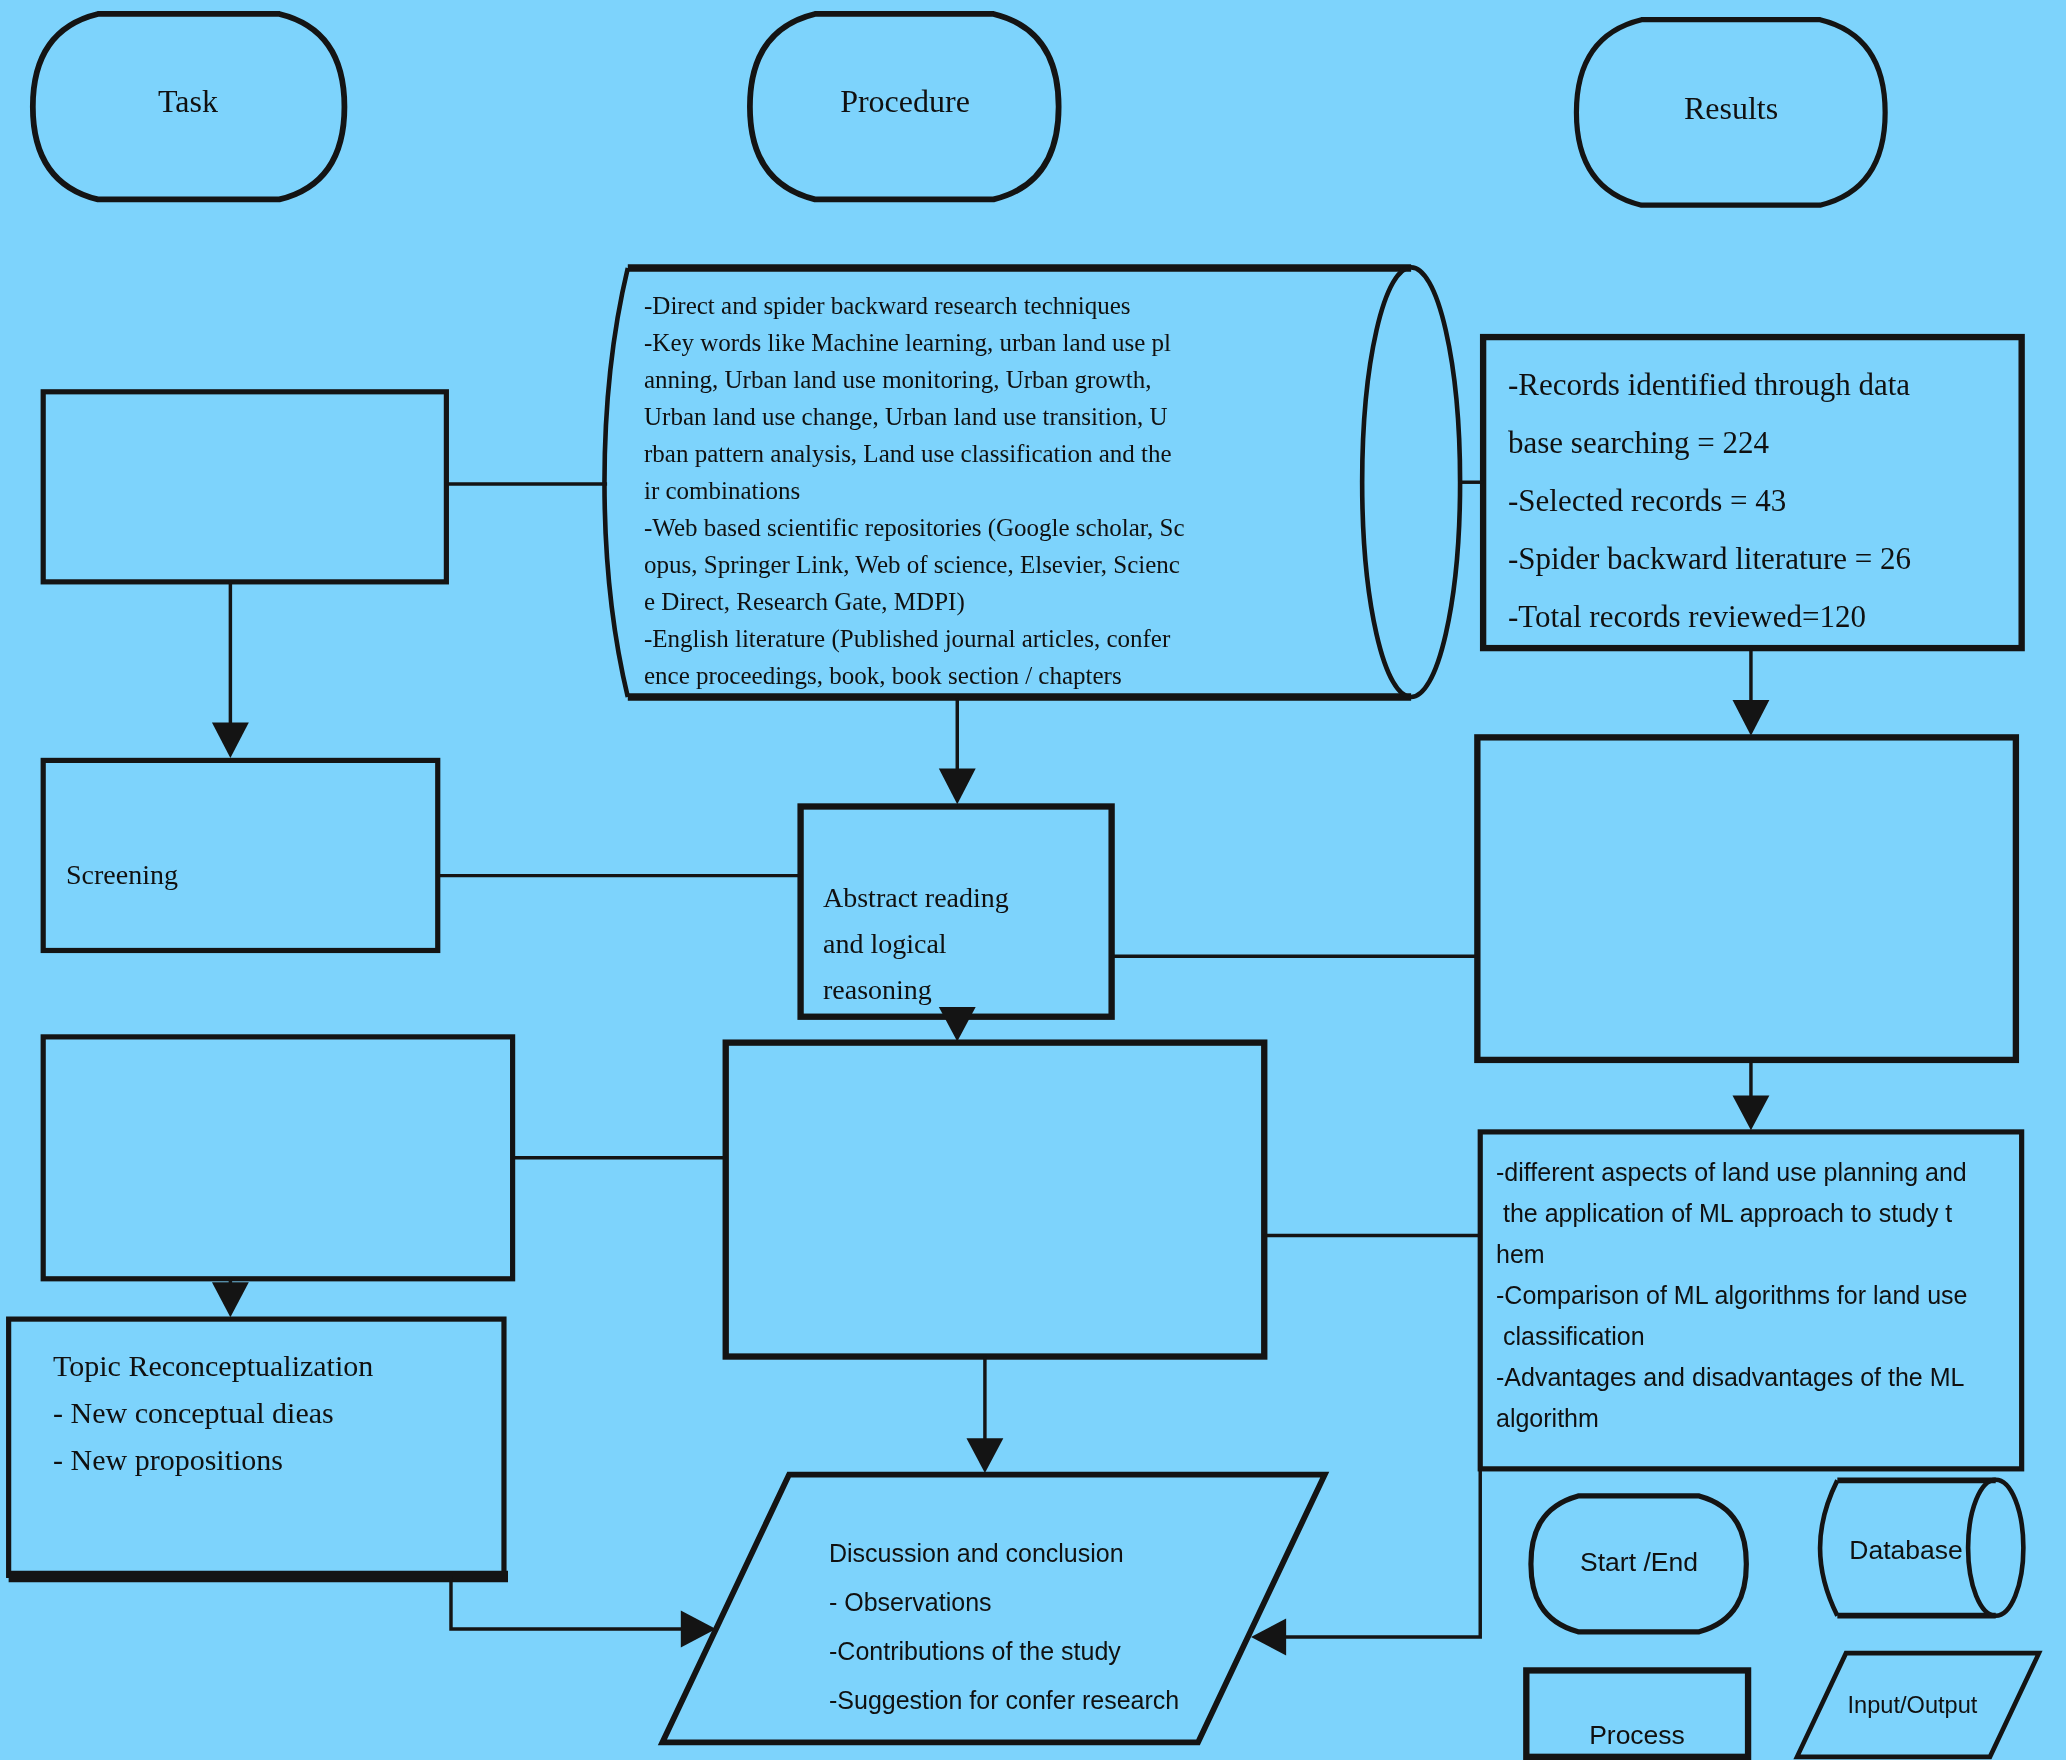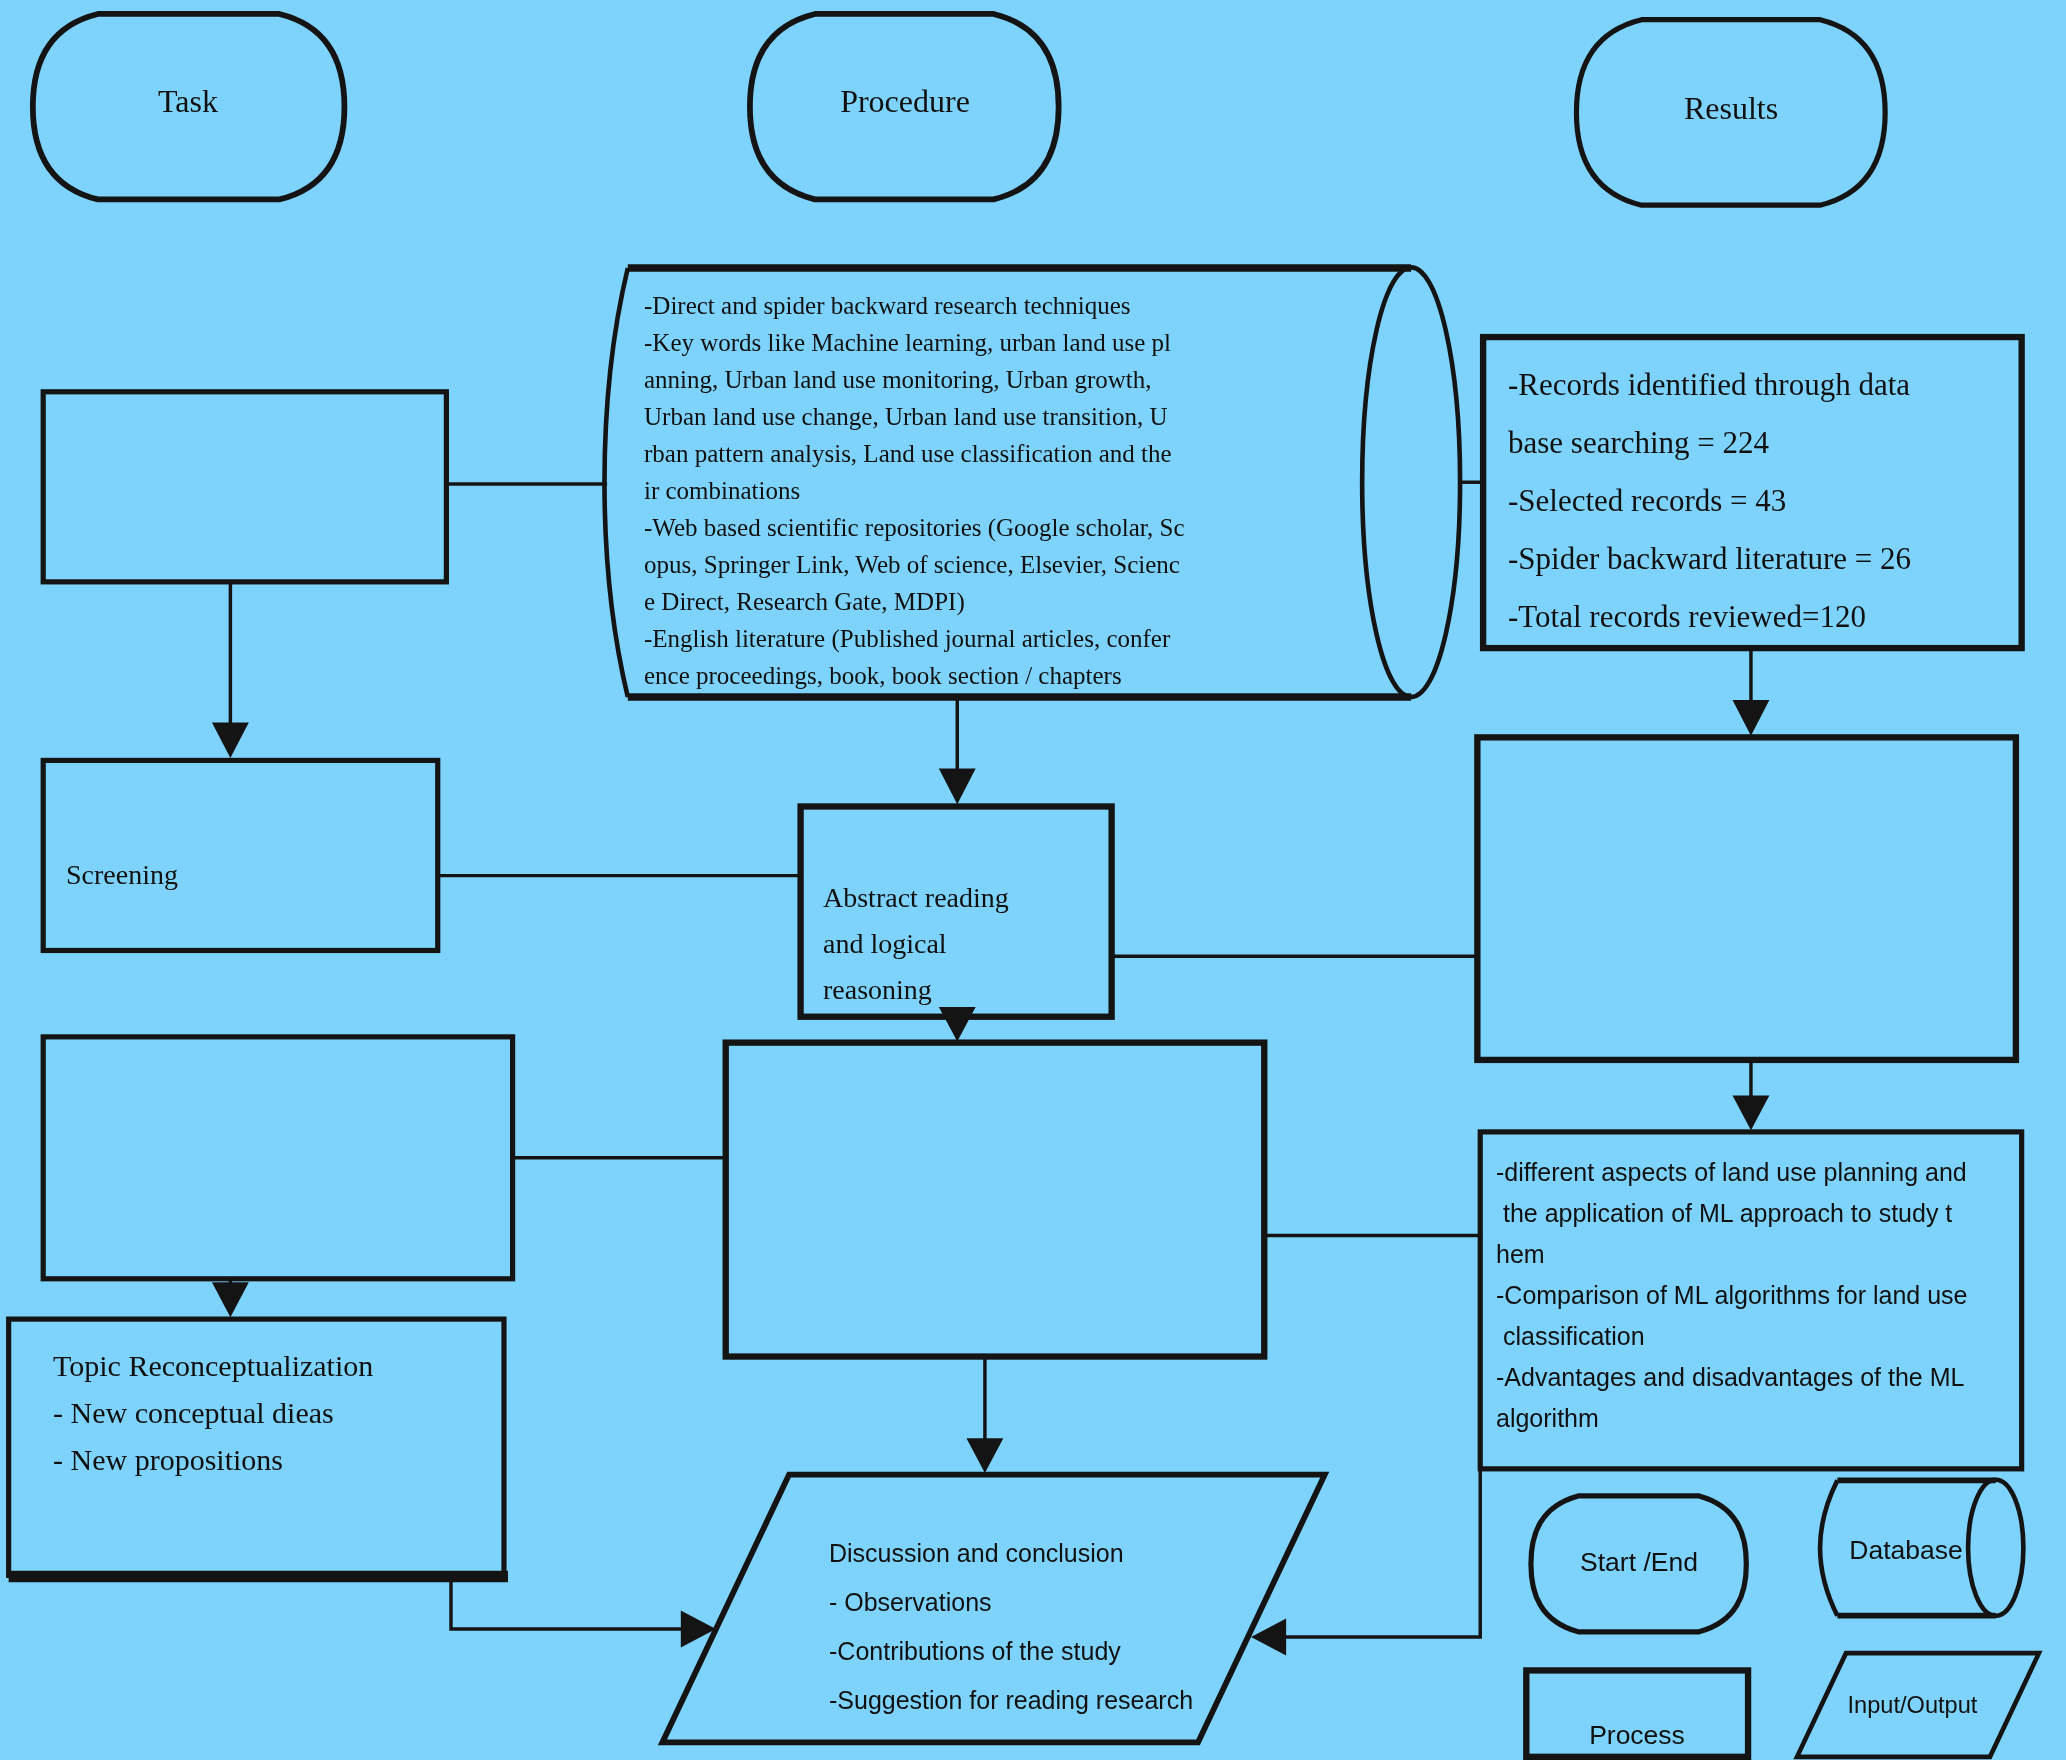--- a/index.html
+++ b/index.html
@@ -127,21 +127,21 @@
 -Advantages and disadvantages of the ML
 algorithm</div>
 
   <div class="txt serif" style="left:33px;top:1342px;width:461px;font-size:30px;line-height:47px;margin-left:20px;">Topic Reconceptualization
 - New conceptual dieas
 - New propositions</div>
 
   <div class="txt sans" style="left:829px;top:1529px;width:472px;font-size:25px;line-height:49px;">Discussion and conclusion
 - Observations
 -Contributions of the study
--Suggestion for reading research</div>
+-Suggestion for confer research</div>
 
   <div class="txt sans center" style="left:1532px;top:1543px;width:214px;font-size:26.5px;">Start /End</div>
   <div class="txt sans center" style="left:1814px;top:1531px;width:184px;font-size:26.5px;">Database</div>
   <div class="txt sans center" style="left:1526px;top:1696px;width:222px;font-size:26.5px;margin-top:20px;">Process</div>
   <div class="txt sans center" style="left:1803px;top:1688px;width:219px;font-size:23.6px;">Input/Output</div>
 
 </div>
 
 
 </body></html>

